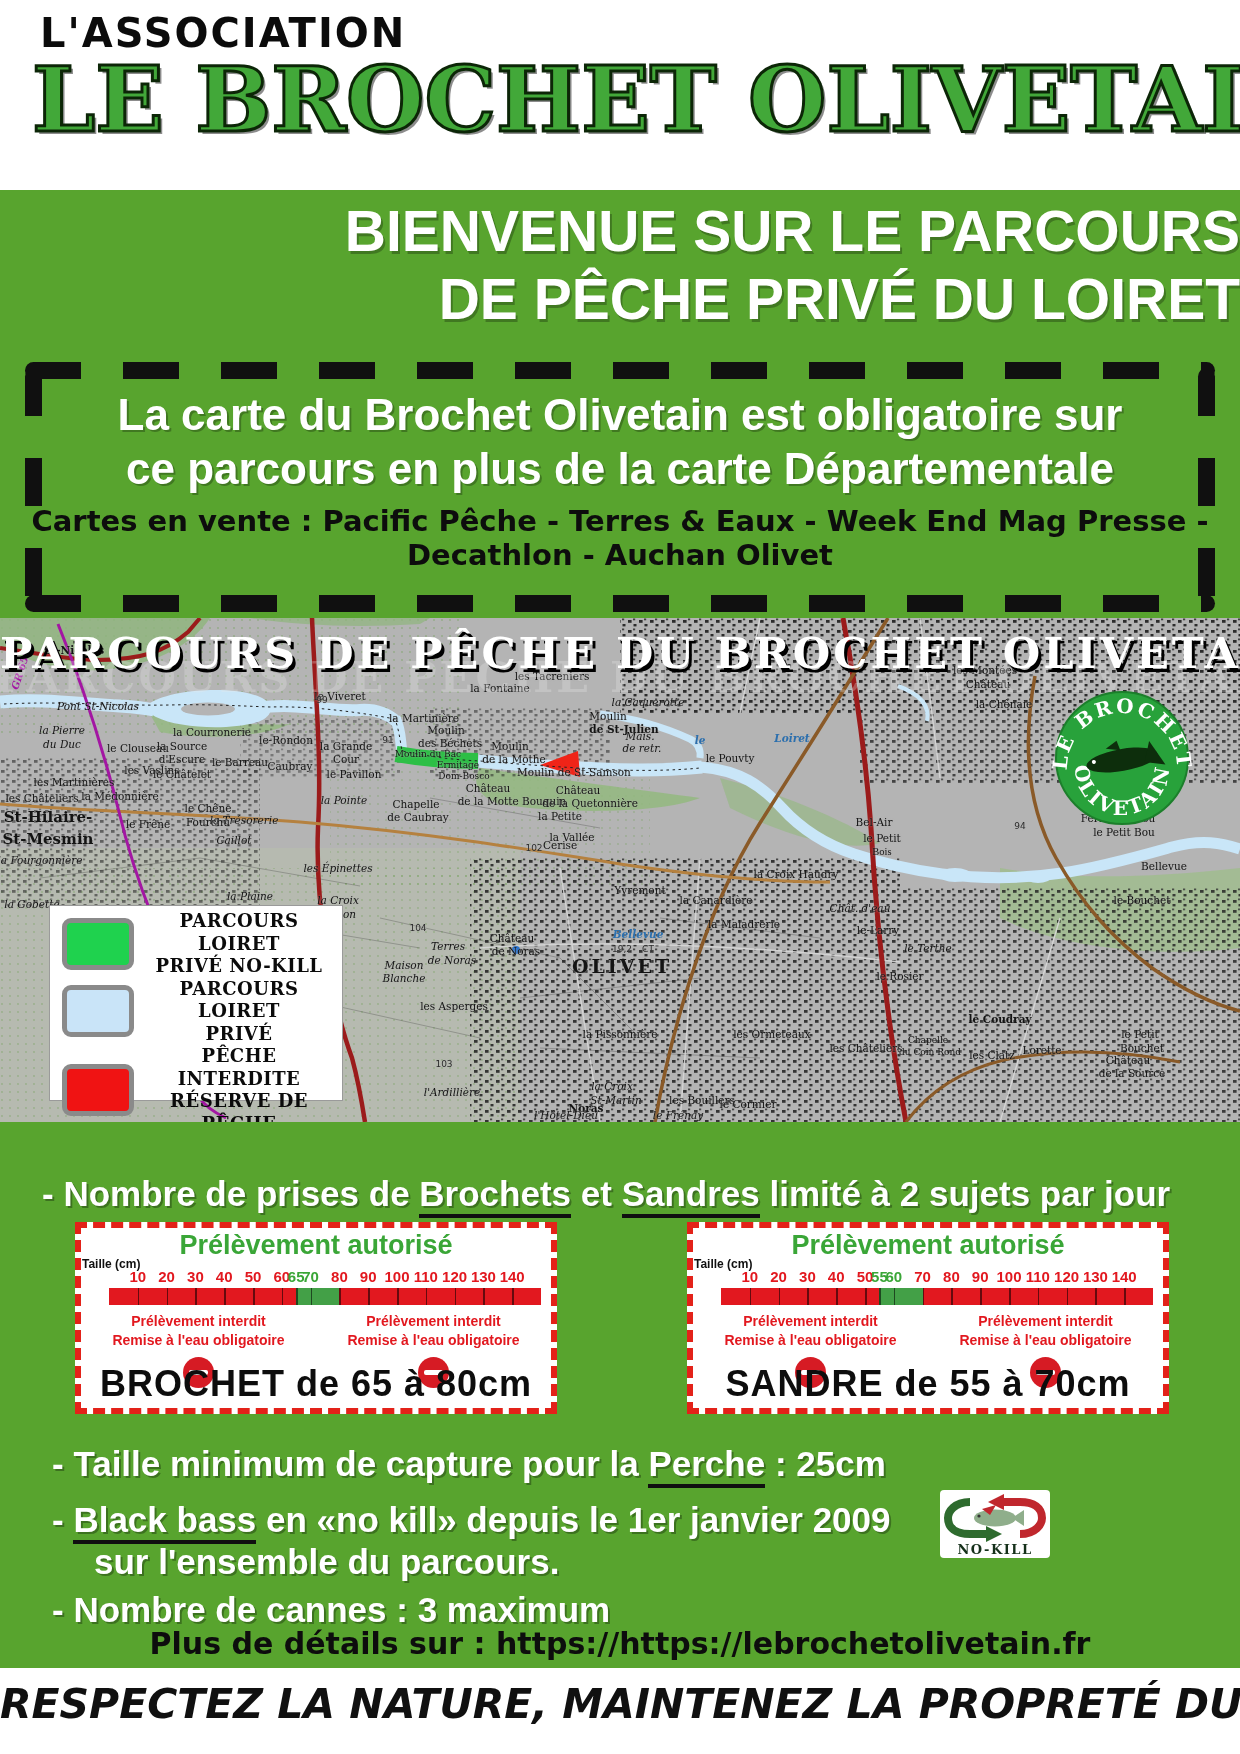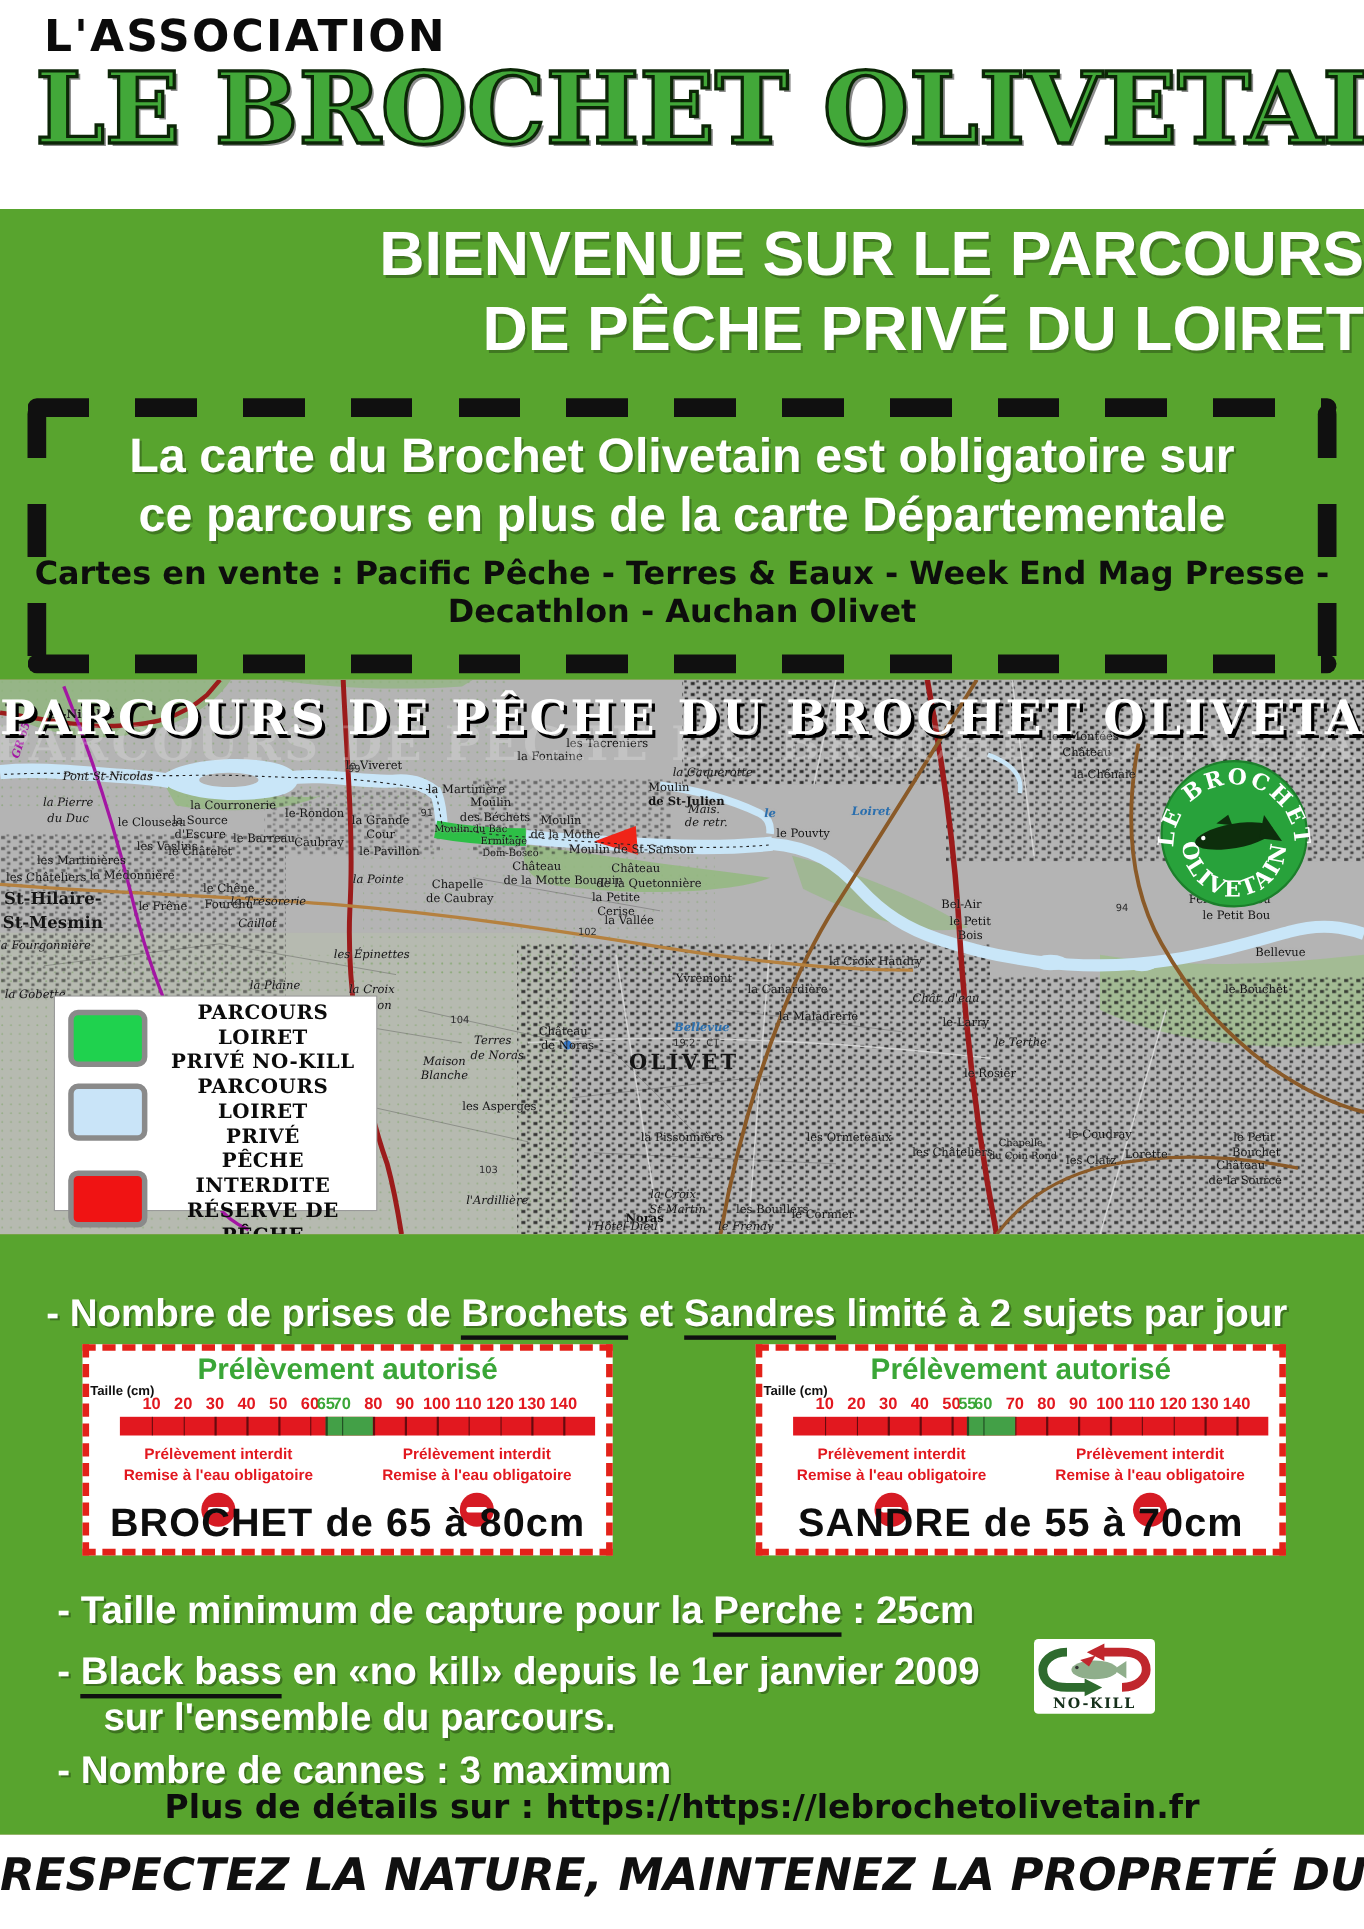--- a/index.html
+++ b/index.html
@@ -251,34 +251,34 @@
         <span class="mlabel" style="left: 510px; top: 128px;">Moulin</span>
         <span class="mlabel" style="left: 514px; top: 141px;">de la Mothe</span>
         <span class="mlabel" style="left: 488px; top: 170px;">Château</span>
         <span class="mlabel" style="left: 512px; top: 183px;">de la Motte Bouquin</span>
         <span class="mlabel" style="left: 500px; top: 70px;">la Fontaine</span>
         <span class="mlabel it" style="left: 648px; top: 84px;">la Caquerotte</span>
         <span class="mlabel" style="left: 574px; top: 154px;">Moulin de St-Samson</span>
         <span class="mlabel" style="left: 578px; top: 172px;">Château</span>
         <span class="mlabel" style="left: 590px; top: 185px;">de la Quetonnière</span>
         <span class="mlabel" style="left: 560px; top: 198px;">la Petite</span>
-        <span class="mlabel" style="left: 560px; top: 211px;">Cerise</span>
+        <span class="mlabel" style="left: 560px; top: 227px;">Cerise</span>
         <span class="mlabel" style="left: 608px; top: 98px;">Moulin</span>
         <span class="mlabel" style="left: 624px; top: 111px; font-weight: bold;">de St-Julien</span>
         <span class="mlabel it" style="left: 640px; top: 118px;">Mais.</span>
         <span class="mlabel it" style="left: 642px; top: 130px;">de retr.</span>
         <span class="mlabel blue" style="left: 700px; top: 122px;">le</span>
         <span class="mlabel blue" style="left: 792px; top: 120px;">Loiret</span>
         <span class="mlabel" style="left: 730px; top: 140px;">le Pouvty</span>
         <span class="mlabel" style="left: 985px; top: 52px;">les Montées</span>
         <span class="mlabel" style="left: 988px; top: 66px;">Château</span>
         <span class="mlabel" style="left: 1004px; top: 86px;">la Chênaie</span>
         <span class="mlabel" style="left: 874px; top: 204px;">Bel-Air</span>
         <span class="mlabel" style="left: 882px; top: 220px;">le Petit</span>
-        <span class="mlabel" style="left: 882px; top: 233px;">Bois</span>
+        <span class="mlabel" style="left: 882px; top: 233px; font-family: Liberation Serif, serif;">Bois</span>
         <span class="mlabel" style="left: 796px; top: 256px;">la Croix Haudry</span>
         <span class="mlabel" style="left: 640px; top: 272px;">Yvremont</span>
         <span class="mlabel" style="left: 716px; top: 282px;">la Canardière</span>
         <span class="mlabel" style="left: 572px; top: 219px;">la Vallée</span>
         <span class="mlabel" style="left: 744px; top: 306px;">la Maladrerie</span>
         <span class="mlabel it" style="left: 860px; top: 290px;">Chât. d'eau</span>
         <span class="mlabel" style="left: 878px; top: 312px;">le-Larry</span>
         <span class="mlabel blue" style="left: 638px; top: 316px;">Bellevue</span>
         <span class="mlabel num" style="left: 622px; top: 331px;">19,2</span>
         <span class="mlabel num" style="left: 648px; top: 331px;">CT</span>
@@ -289,21 +289,21 @@
         <span class="mlabel" style="left: 516px; top: 333px;">de Noras</span>
         <span class="mlabel it" style="left: 404px; top: 347px;">Maison</span>
         <span class="mlabel it" style="left: 404px; top: 360px;">Blanche</span>
         <span class="mlabel" style="left: 454px; top: 388px;">les Asperges</span>
         <span class="mlabel it" style="left: 452px; top: 474px;">l'Ardillière</span>
         <span class="mlabel" style="left: 620px; top: 416px;">la Pissonnière</span>
         <span class="mlabel" style="left: 772px; top: 416px;">les Ormeteaux</span>
         <span class="mlabel" style="left: 866px; top: 430px;">les Châteliers</span>
         <span class="mlabel sm" style="left: 928px; top: 422px;">Chapelle</span>
         <span class="mlabel sm" style="left: 930px; top: 434px;">du Coin Rond</span>
-        <span class="mlabel" style="left: 1000px; top: 414px;">le Coudray</span>
+        <span class="mlabel" style="left: 1000px; top: 401px; font-weight: bold;">le Coudray</span>
         <span class="mlabel" style="left: 992px; top: 437px;">les Clatz</span>
         <span class="mlabel" style="left: 1042px; top: 432px;">Lorette</span>
         <span class="mlabel it" style="left: 612px; top: 468px;">la Croix</span>
         <span class="mlabel it" style="left: 616px; top: 482px;">St-Martin</span>
         <span class="mlabel" style="left: 702px; top: 482px;">les Bouillers</span>
         <span class="mlabel b" style="left: 586px; top: 490px;">Noras</span>
         <span class="mlabel" style="left: 748px; top: 486px;">le Cormier</span>
         <span class="mlabel it" style="left: 566px; top: 497px;">l'Hôtel-Dieu</span>
         <span class="mlabel it" style="left: 678px; top: 497px;">le Frénay</span>
         <span class="mlabel it" style="left: 928px; top: 330px;">le Terthe</span>

